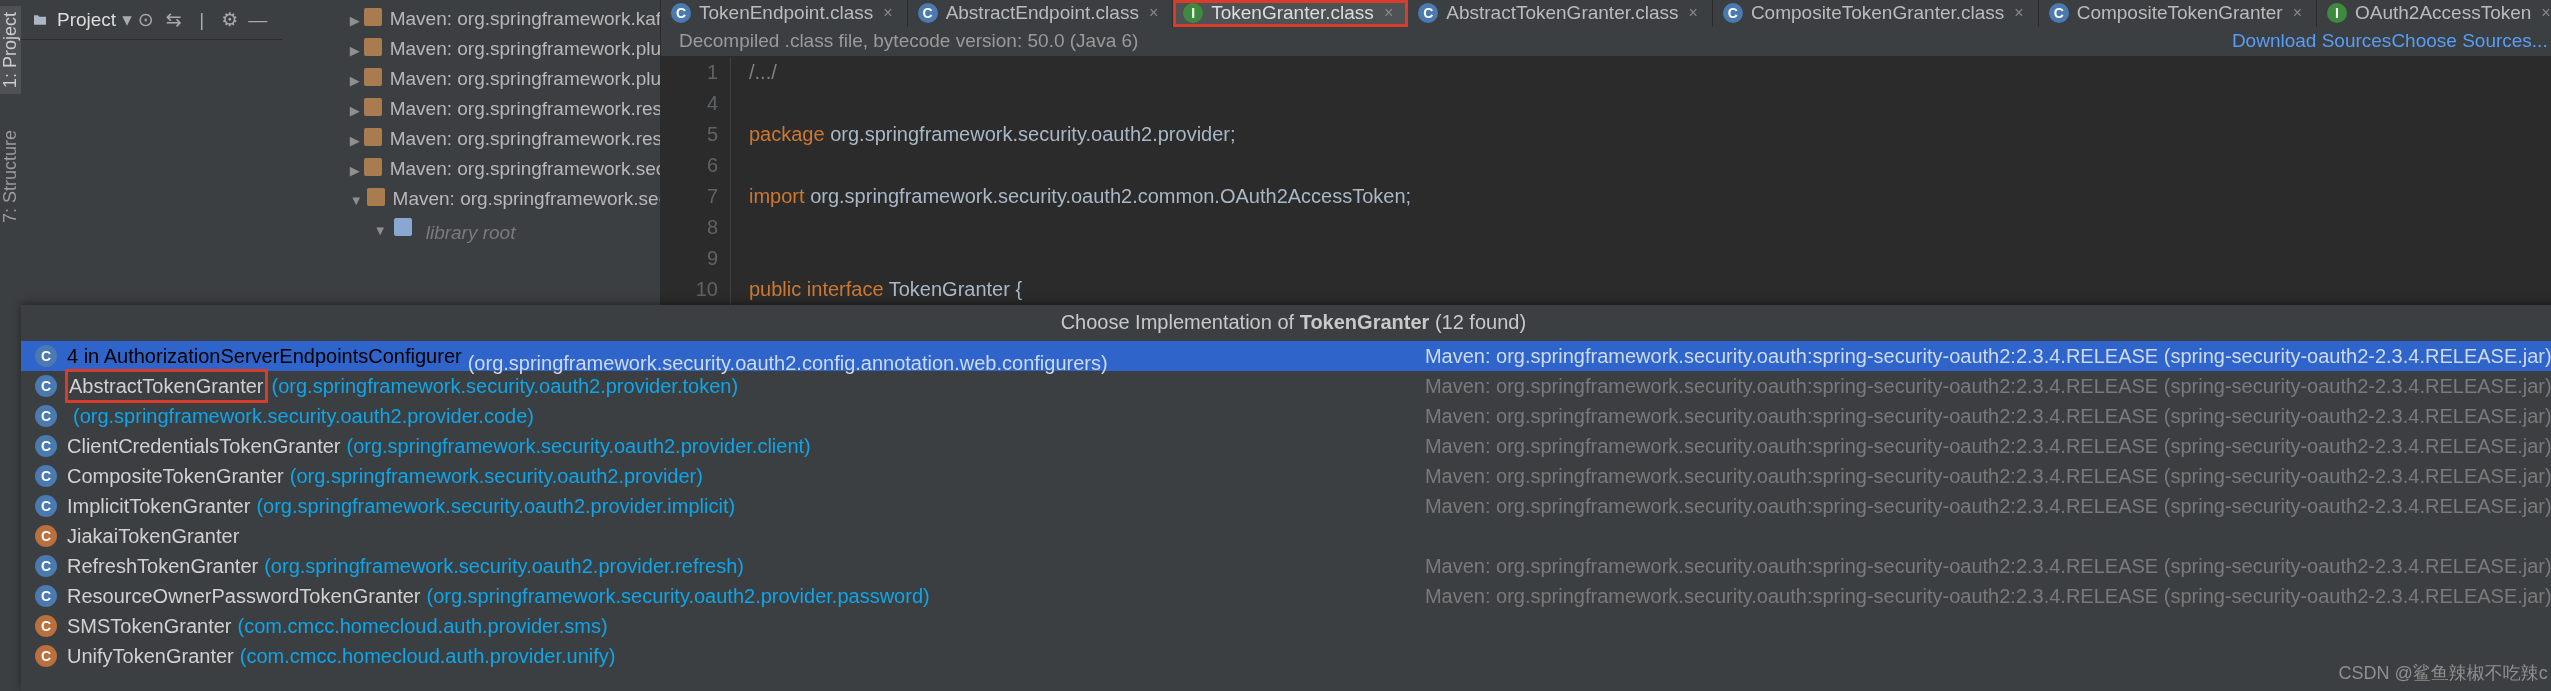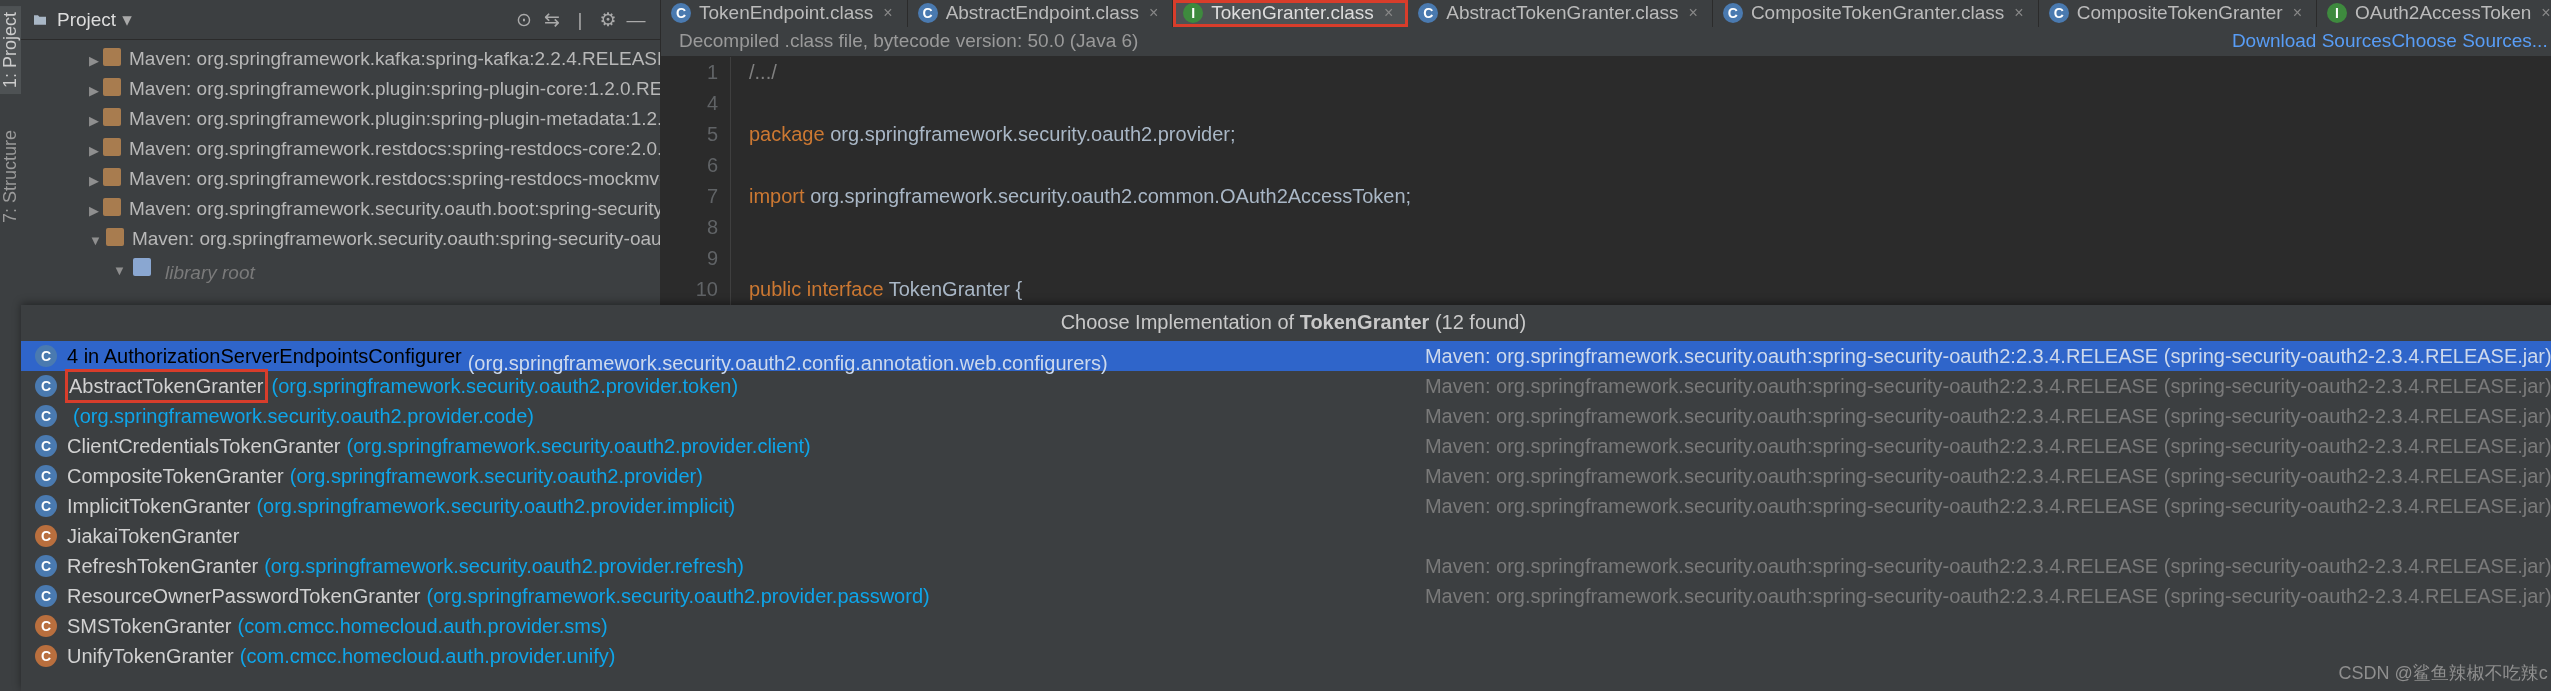--- a/index.html
+++ b/index.html
@@ -10,21 +10,21 @@
 
 
 .vstrip-left, .vstrip-right { width: 35px; background:#3c3f41; display:flex; flex-direction:column; align-items:center; padding-top:6px; gap:30px; color:#9b9b9b; }
 .vstrip-left .rot, .vstrip-right .rot { writing-mode: vertical-rl; transform: rotate(180deg); font-size:18px; padding:6px 0; white-space:nowrap;}
 .vstrip-left .rot.active { background:#4e5254; color:#ccc; }
 
 .main { flex:1; display:flex; flex-direction:column; }
 
 
 .upper { display:flex; height: 305px; }
-.project-panel { width: 640px; background:#3c3f41; display:flex; flex-direction:column; border-right:1px solid #2b2b2b; }
+.project-panel { width: 640px; background:#3c3f41; display:flex; flex-direction:row; border-right:1px solid #2b2b2b; }
 .pp-head { height:40px; display:flex; align-items:center; padding:0 10px; background:#3c3f41; border-bottom:1px solid #2b2b2b; }
 .pp-head .folder-icon { width:18px;height:16px; margin-right:8px;}
 .pp-head .title { color:#ddd; }
 .pp-head .arrow { color:#aaa; margin-left:6px; }
 .pp-head .sp { flex:1; }
 .pp-head .tool { width:28px; text-align:center; color:#aaa; cursor:pointer; }
 
 .tree { flex:1; overflow:hidden; padding:4px 0; font-size:19px; color:#b8b8b8; }
 .tree .row { display:flex; align-items:center; height:30px; white-space:nowrap; padding-left: 68px; }
 .tree .tw { width:16px; color:#8f8f8f; display:inline-block; margin-right:4px;}

